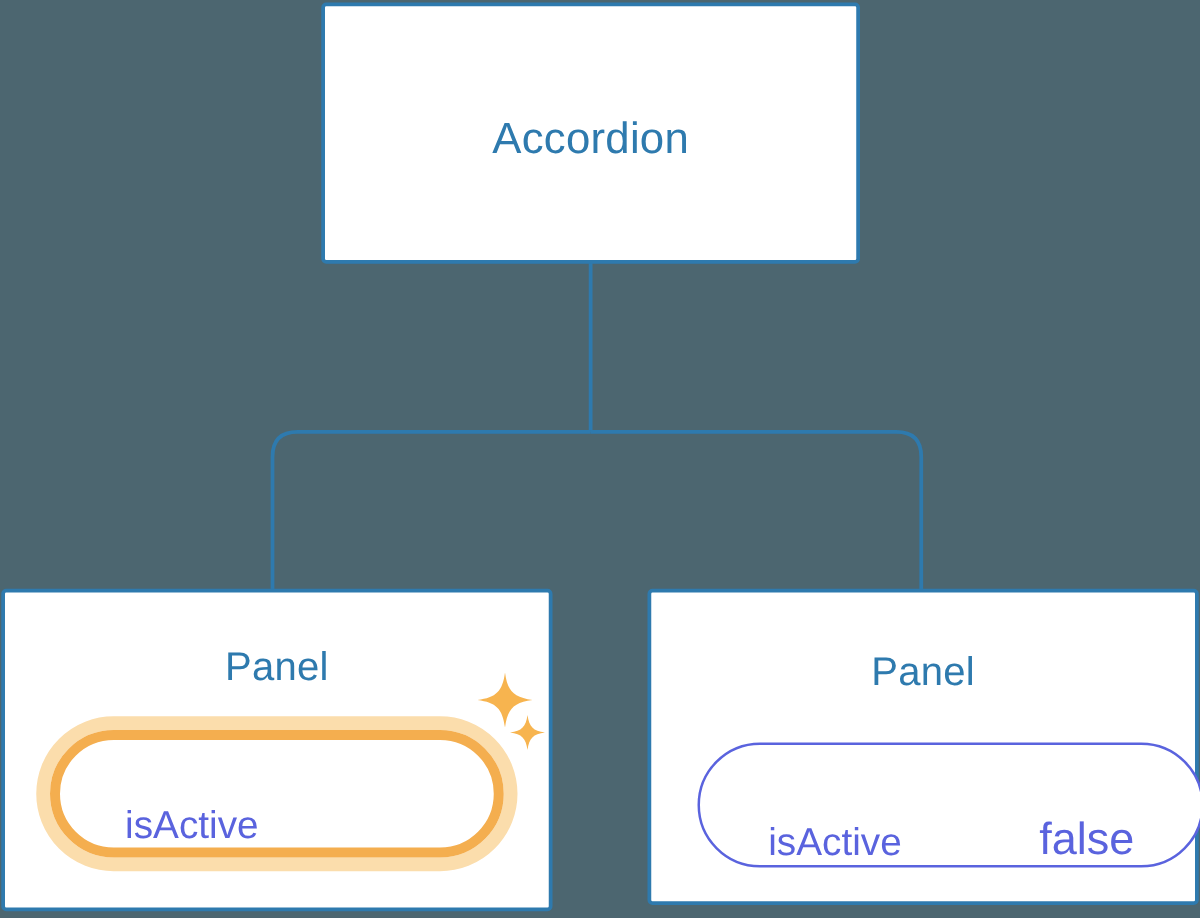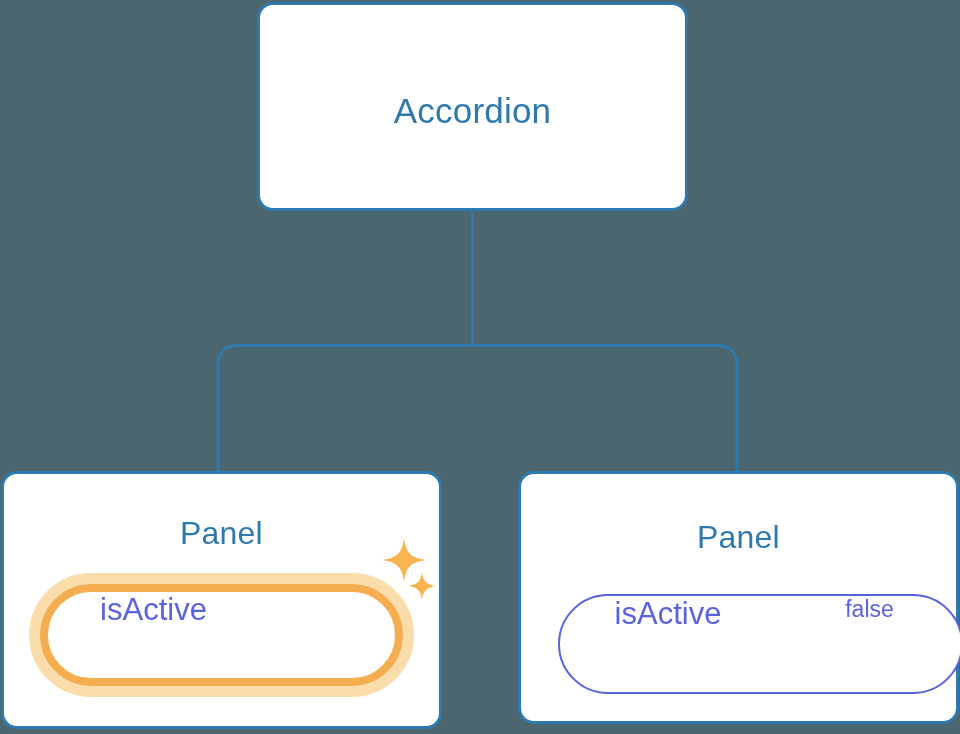--- a/index.html
+++ b/index.html
@@ -28,21 +28,21 @@
     width: 960px;
     height: 734px;
     pointer-events: none;
   }
 
   
   .card {
     position: absolute;
     background: #ffffff;
     border: 3px solid #2e7aae;
-    border-radius: 16px;
+    border-radius: 4px;
     box-sizing: border-box;
   }
   #accordion-card {
     left: 257px;
     top: 2px;
     width: 431px;
     height: 209px;
   }
   #panel-card-left {
     left: 1px;
@@ -78,21 +78,21 @@
   }
   #panel-card-right .node-title {
     top: 45px;
     font-size: 32px;
   }
 
   
   .pill {
     position: absolute;
     display: flex;
-    align-items: flex-start;
+    align-items: flex-end;
     box-sizing: border-box;
     background: #ffffff;
   }
 
   
   .pill.plain {
     left: 37px;
     top: 120px;
     width: 405px;
     height: 100px;
@@ -139,21 +139,21 @@
     white-space: nowrap;
     overflow: hidden;
   }
   .pill.plain .pill-key {
     flex: 0 0 216px;
     font-size: 31px;
     font-weight: 400;
   }
   .pill.plain .pill-val {
     flex: 1 1 auto;
-    font-size: 23px;
+    font-size: 36px;
     font-weight: 400;
   }
   .pill.highlight .pill-key {
     flex: 0 0 211px;
     font-size: 31px;
     font-weight: 400;
   }
   .pill.highlight .pill-val {
     flex: 1 1 auto;
     font-size: 31px;

